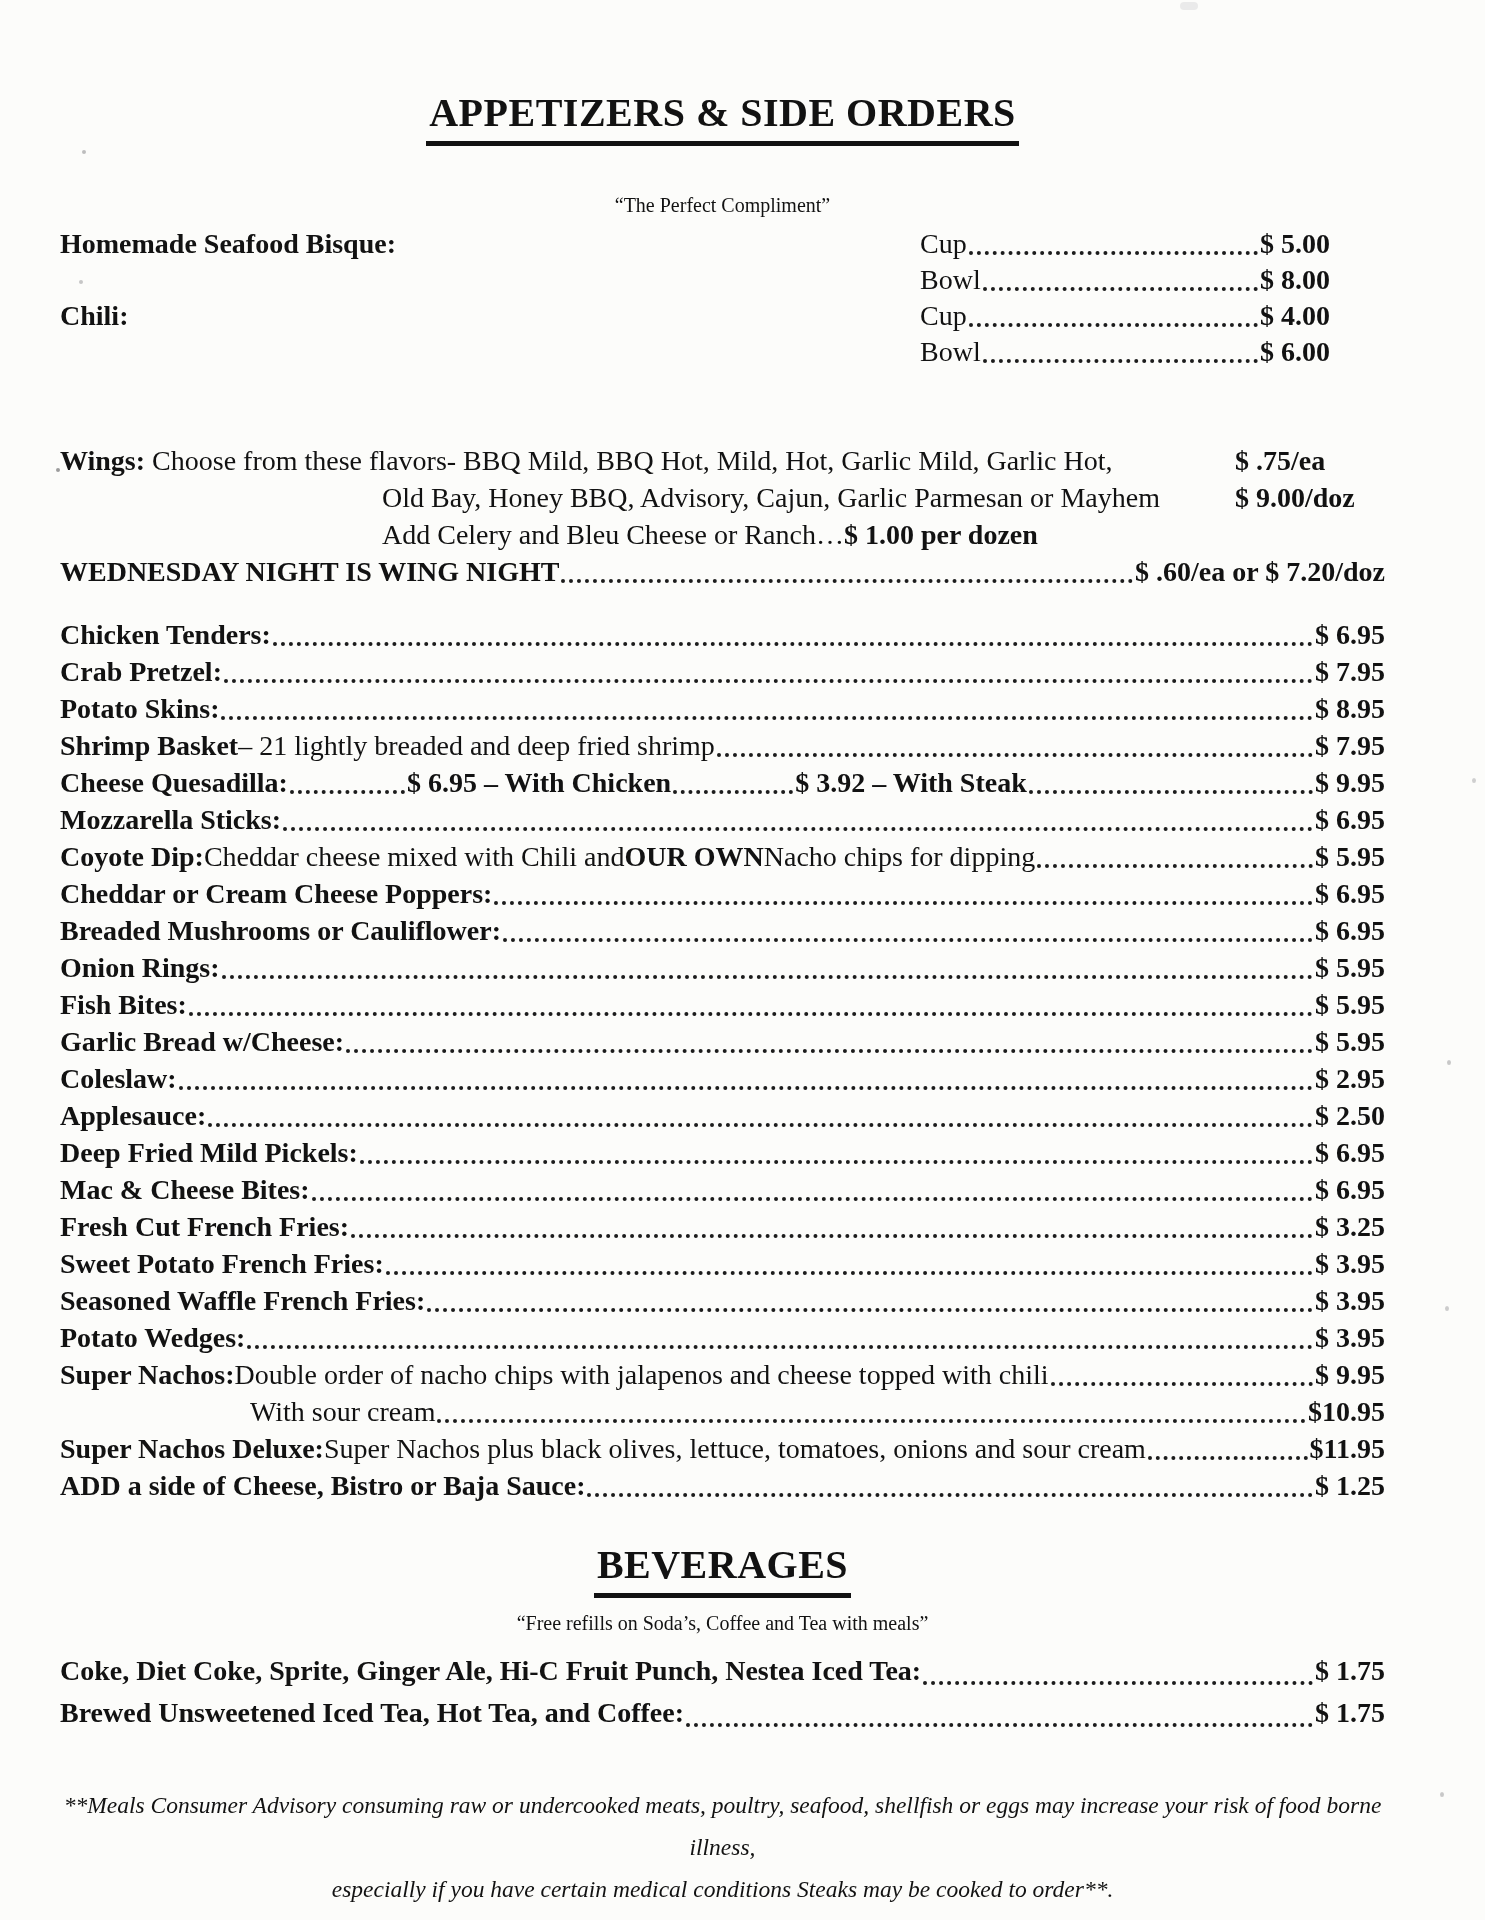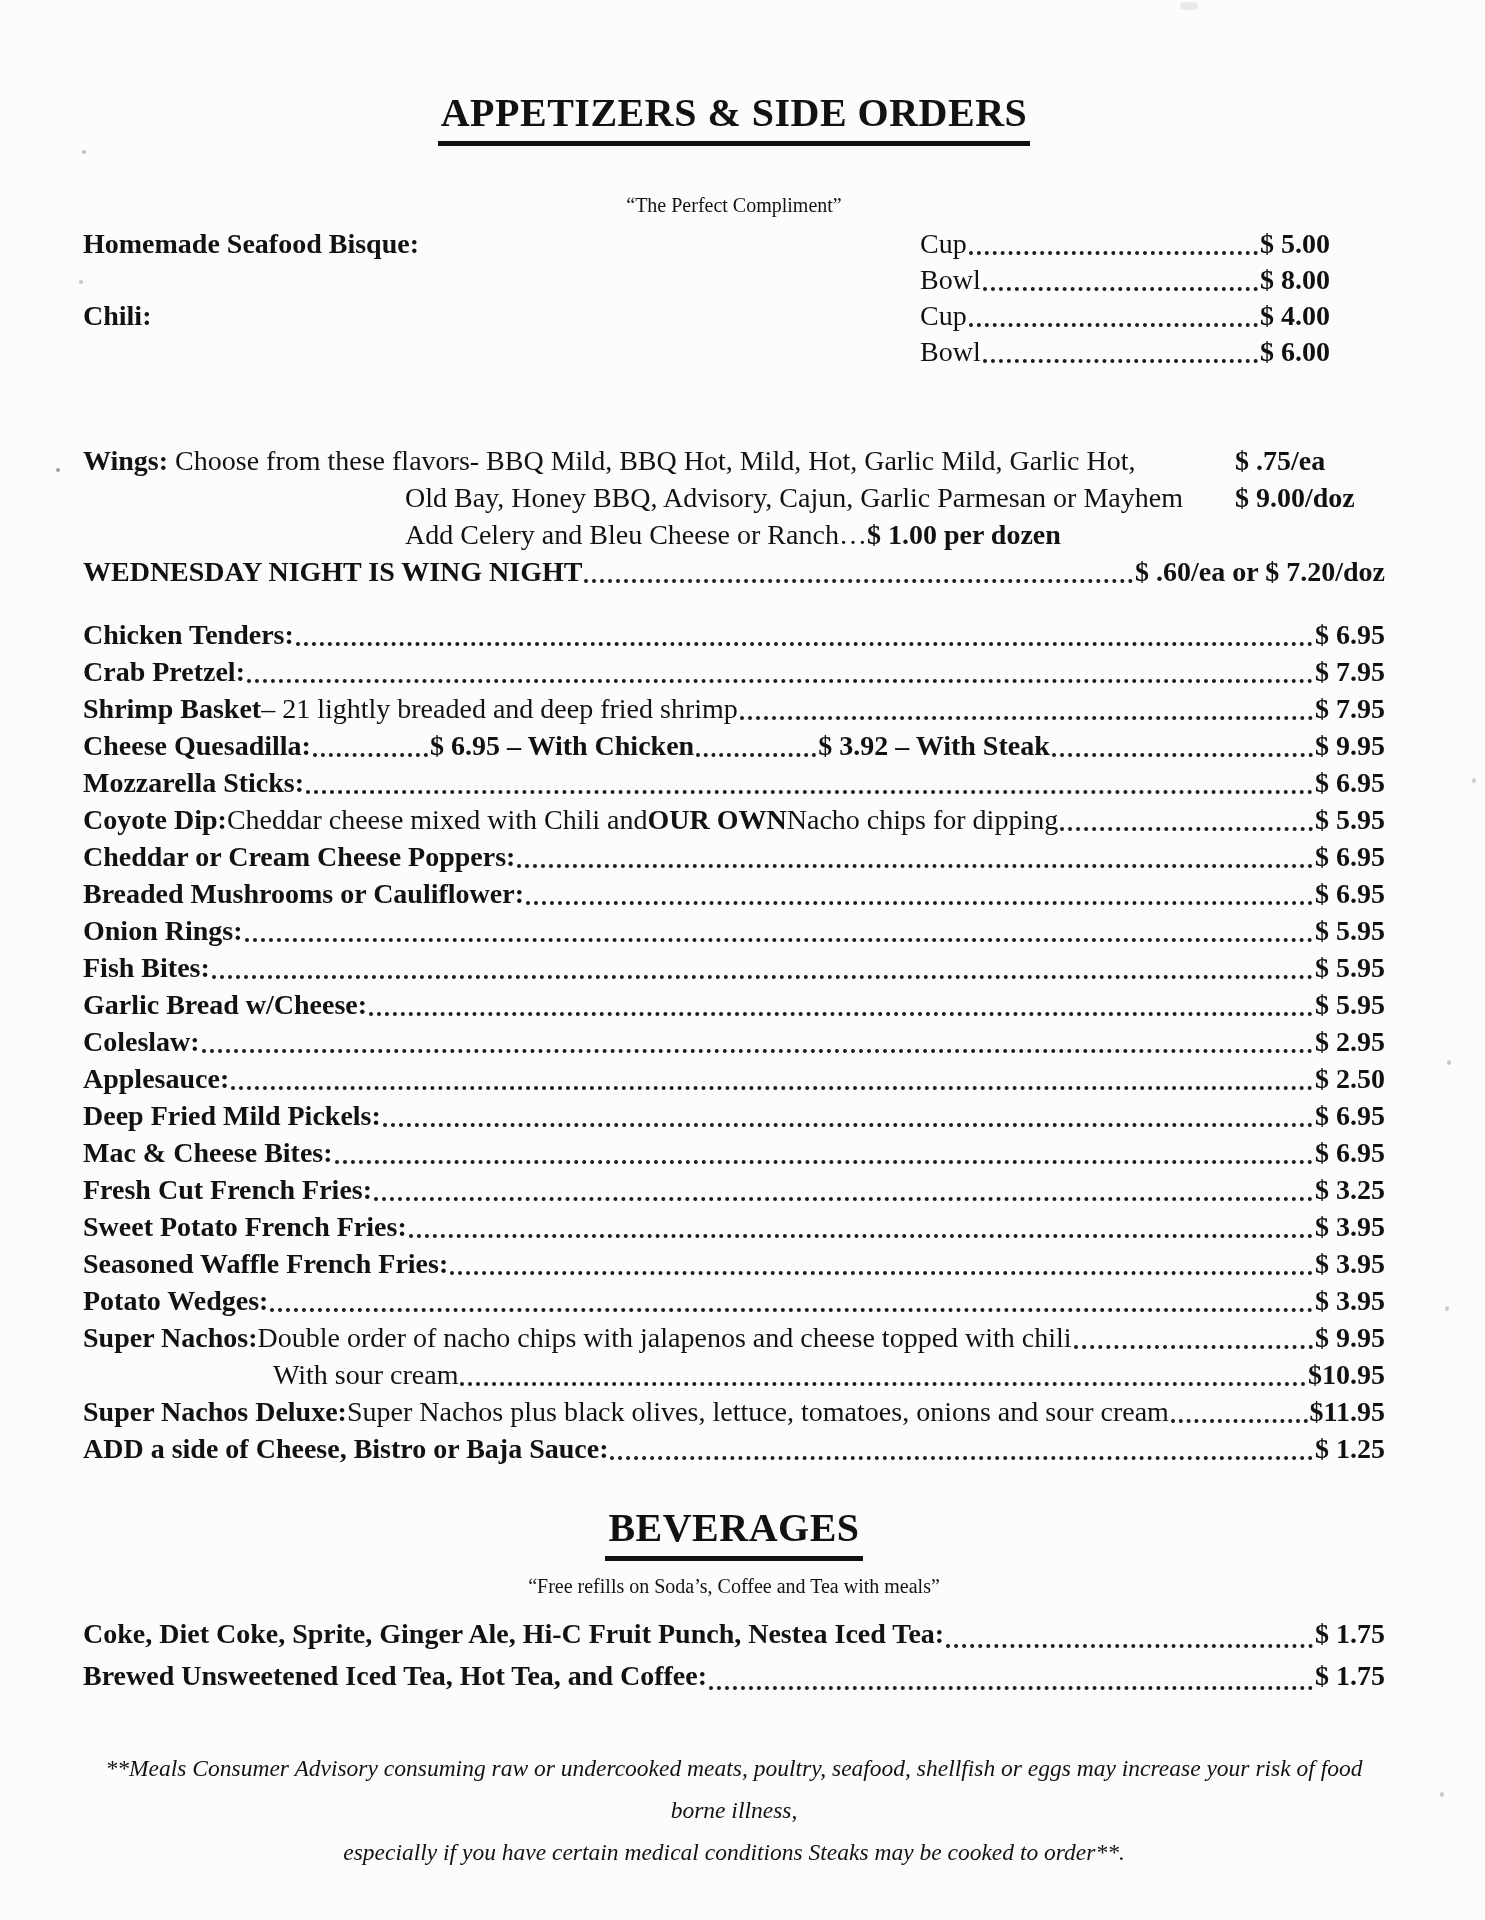--- a/index.html
+++ b/index.html
@@ -6,21 +6,21 @@
   body{
     width:1485px;height:1920px;
     background:#fcfcfa;
     font-family:"Liberation Serif","DejaVu Serif",serif;
     color:#121212;
     position:relative;
     overflow:hidden;
   }
   .page{
     position:absolute;inset:0;
-    padding:88px 100px 0 83px;
+    padding:88px 100px 0 60px;
     box-sizing:border-box;
     font-family:Liberation Serif, serif;
   }
   .title-wrap{text-align:center;line-height:50px;}
   .big-title{
     display:inline-block;
     font-size:40px;font-weight:bold;letter-spacing:.5px;
     border-bottom:5px solid #121212;
     padding:0 3px 3px 3px;
   }
@@ -133,20 +133,25 @@
         <span class="seg bold">Chicken Tenders:</span>
         <span class="leader"></span>
         <span class="seg bold">$ 6.95</span>
       </div>
       <div class="menu-row">
         <span class="seg bold">Crab Pretzel:</span>
         <span class="leader"></span>
         <span class="seg bold">$ 7.95</span>
       </div>
       <div class="menu-row">
+        <span class="seg bold">Potato Skins:</span>
+        <span class="leader"></span>
+        <span class="seg bold">$ 8.95</span>
+      </div>
+      <div class="menu-row">
         <span class="seg bold">Shrimp Basket</span>
         <span class="seg"> – 21 lightly breaded and deep fried shrimp</span>
         <span class="leader"></span>
         <span class="seg bold">$ 7.95</span>
       </div>
       <div class="menu-row">
         <span class="seg bold">Cheese Quesadilla:</span>
         <span class="leader fixedw" style="width: 115px;"></span>
         <span class="seg bold">$ 6.95 – With Chicken</span>
         <span class="leader fixedw" style="width: 120px;"></span>

